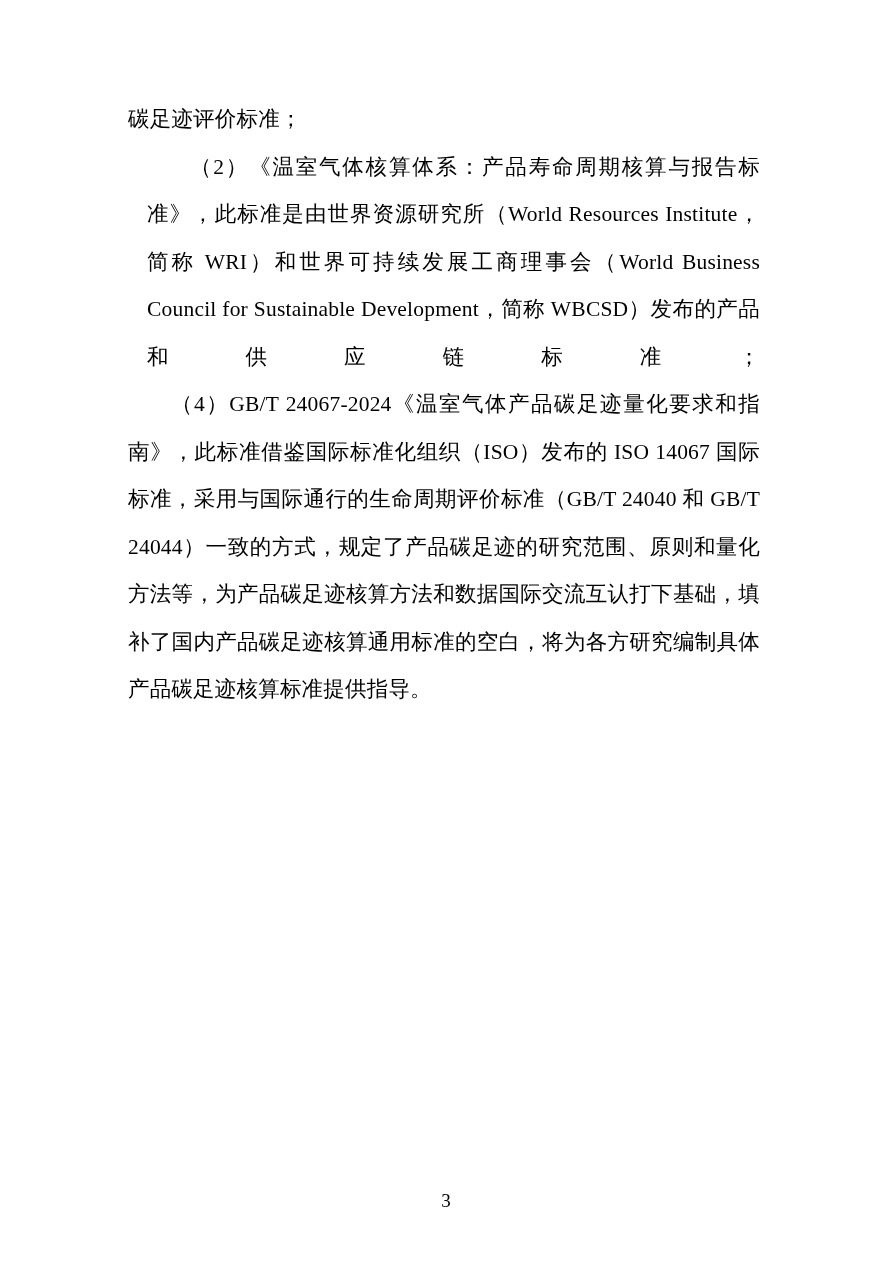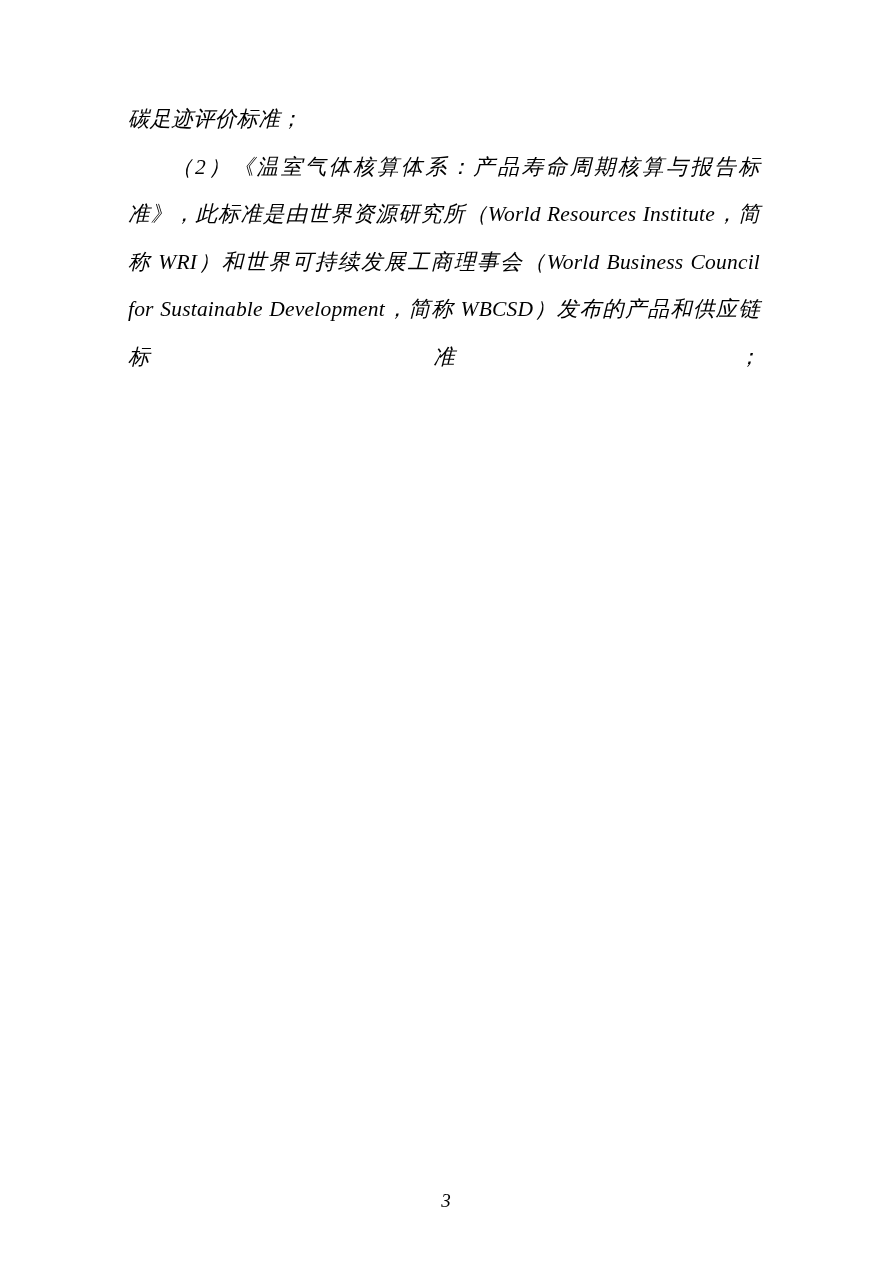--- a/index.html
+++ b/index.html
@@ -14,55 +14,56 @@
     color: #000000;
     position: relative;
     overflow: hidden;
   }
   .page {
     position: relative;
     width: 892px;
     height: 1262px;
     background: #ffffff;
     box-sizing: border-box;
-    font-style: italic;
   }
   .content {
     position: absolute;
     left: 128px;
     top: 96px;
     width: 632px;
   }
   .para {
     font-size: 21.5px;
     line-height: 47.5px;
     text-align: justify;
     text-justify: inter-ideograph;
     margin: 0 0 0 0;
     letter-spacing: 0.2px;
   }
   .para.indent {
     text-indent: 43px;
   }
   .para.last-line-justify {
     text-align-last: justify;
+    margin-left: 19px;
   }
   .page-number {
     position: absolute;
     left: 0;
     right: 0;
     top: 1190px;
     text-align: center;
     font-size: 19px;
     font-family: "Liberation Serif", serif;
     color: #000000;
   }
 </style>
 </head>
 <body>
 
 <div class="page">
   <div class="content">
     <p class="para">碳足迹评价标准；</p>
     <p class="para indent last-line-justify">（2）《温室气体核算体系：产品寿命周期核算与报告标准》，此标准是由世界资源研究所（World Resources Institute，简称 WRI）和世界可持续发展工商理事会（World Business Council for Sustainable Development，简称 WBCSD）发布的产品和供应链标准；</p>
+    <p class="para indent">（4）GB/T 24067-2024《温室气体产品碳足迹量化要求和指南》，此标准借鉴国际标准化组织（ISO）发布的 ISO 14067 国际标准，采用与国际通行的生命周期评价标准（GB/T 24040 和 GB/T 24044）一致的方式，规定了产品碳足迹的研究范围、原则和量化方法等，为产品碳足迹核算方法和数据国际交流互认打下基础，填补了国内产品碳足迹核算通用标准的空白，将为各方研究编制具体产品碳足迹核算标准提供指导。</p>
   </div>
   <div class="page-number">3</div>
 </div>
 
 </body></html>

